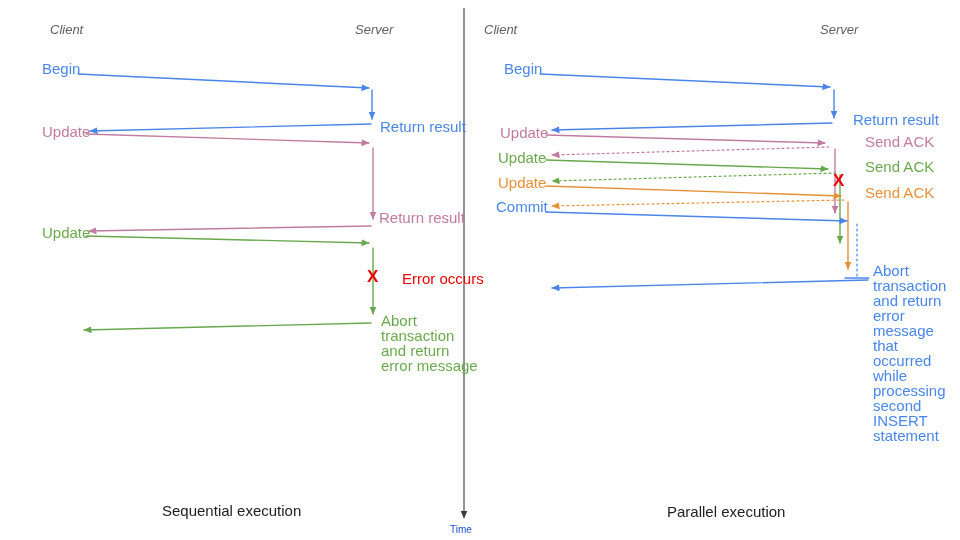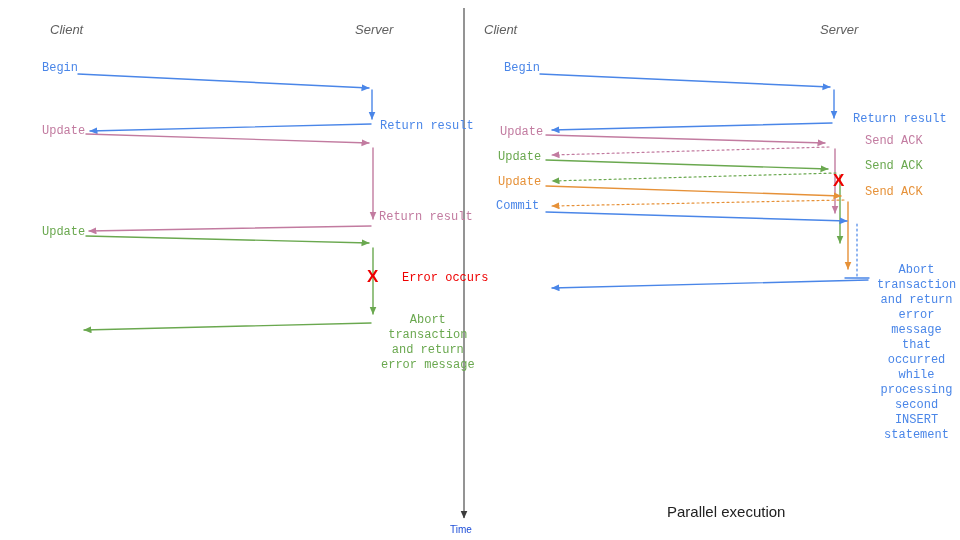--- a/index.html
+++ b/index.html
@@ -1,22 +1,21 @@
 <!DOCTYPE html>
 <html style="--blue: #4a86e8; --pink: #c27ba0; --green: #6aa84f; --orange: #e69138; --red: #ee0000; --axis: #3c3c3c;"><head>
 <meta charset="utf-8">
 <style>
   html,body{margin:0;padding:0;background:#ffffff;}
   .stage{
     position:relative;width:960px;height:540px;background:#ffffff;overflow:hidden;
     font-family:"Liberation Sans","DejaVu Sans",sans-serif;
-    text-align:center;
   }
   .stage svg{position:absolute;left:0;top:0;}
-  .lbl{position:absolute;font-size:12px;line-height:13px;white-space:nowrap;font-family:Liberation Mono, monospace;}
+  .lbl{position:absolute;font-size:15px;line-height:13px;white-space:nowrap;}
   .hdr{position:absolute;font-size:13px;font-style:italic;color:#5f5f5f;white-space:nowrap;}
   .title{position:absolute;font-size:15px;color:#212121;white-space:nowrap;}
   .multiline{white-space:pre-line;line-height:15px;}
   .xmark{position:absolute;font-size:17px;font-weight:700;line-height:17px;}
   .axis-label{position:absolute;font-size:10px;color:#1d4ed8;}
   .c-blue{color:var(--blue);}
   .c-pink{color:var(--pink);}
   .c-green{color:var(--green);}
   .c-orange{color:var(--orange);}
   .c-red{color:var(--red);}
@@ -93,20 +92,21 @@
   <span class="lbl c-green" style="left:42px;top:226px">Update</span>
 
   <span class="xmark c-red" style="left:367px;top:268px">X</span>
   <span class="lbl c-red" style="left:402px;top:272px">Error occurs</span>
 
   <span class="lbl c-green multiline" style="left:381px;top:313px">Abort
 transaction
 and return
 error message</span>
 
+  <span class="title" style="left:162px;top:502px">Sequential execution</span>
 
   <span class="hdr" style="left:484px;top:22px">Client</span>
   <span class="hdr" style="left:820px;top:22px">Server</span>
 
   <span class="lbl c-blue" style="left:504px;top:62px">Begin</span>
   <span class="lbl c-blue" style="left:853px;top:113px">Return result</span>
 
   <span class="lbl c-pink" style="left:500px;top:126px">Update</span>
   <span class="lbl c-pink" style="left:865px;top:135px">Send ACK</span>
 

